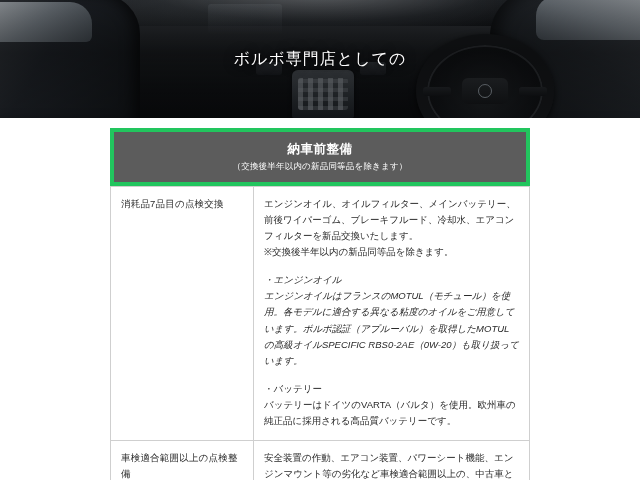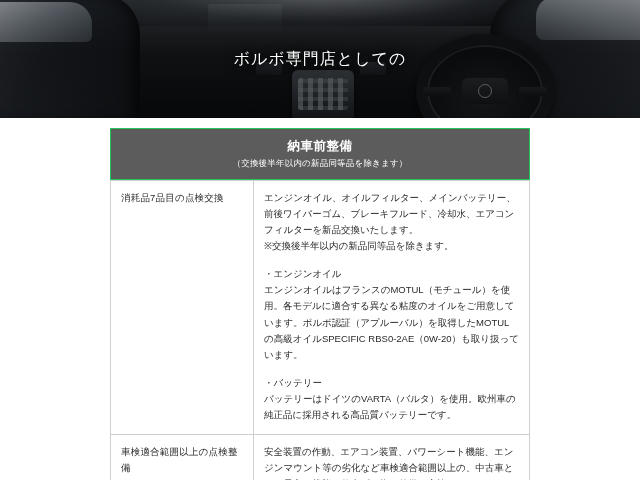--- a/index.html
+++ b/index.html
@@ -190,21 +190,21 @@
     left: 110px;
     top: 128px;
     width: 420px;
     background: #ffffff;
   }
   .tbl-header {
     background: #5c5c5c;
     color: #ffffff;
     text-align: center;
     padding: 9px 6px 9px;
-    border: 1px solid #22c55e;
+    border: 4px solid #22c55e;
   }
   .tbl-header .th-title {
     font-size: 12.5px;
     font-weight: bold;
     letter-spacing: .5px;
     line-height: 1.4;
   }
   .tbl-header .th-sub {
     font-size: 8.5px;
     margin-top: 2px;
@@ -270,21 +270,21 @@
       <div class="th-sub">（交換後半年以内の新品同等品を除きます）</div>
     </div>
 
     <table class="spec">
       <tbody>
         <tr>
           <td class="col-label">消耗品7品目の点検交換</td>
           <td class="col-body">
             <p style="white-space: pre-line;">エンジンオイル、オイルフィルター、メインバッテリー、前後ワイパーゴム、ブレーキフルード、冷却水、エアコンフィルターを新品交換いたします。
 ※交換後半年以内の新品同等品を除きます。</p>
-            <p style="white-space: pre-line;">・エンジンオイル
+            <p style="white-space: pre-line; font-style: italic;">・エンジンオイル
 エンジンオイルはフランスのMOTUL（モチュール）を使用。各モデルに適合する異なる粘度のオイルをご用意しています。ボルボ認証（アプルーバル）を取得したMOTULの高級オイルSPECIFIC RBS0-2AE（0W-20）も取り扱っています。</p>
             <p style="white-space: pre-line;">・バッテリー
 バッテリーはドイツのVARTA（バルタ）を使用。欧州車の純正品に採用される高品質バッテリーです。</p>
           </td>
         </tr>
         <tr>
           <td class="col-label">車検適合範囲以上の点検整備</td>
           <td class="col-body">
             <p style="white-space: pre-line;">安全装置の作動、エアコン装置、パワーシート機能、エンジンマウント等の劣化など車検適合範囲以上の、中古車として最良の状態へ仕上げる為の整備を実施いたします。</p>
           </td>

